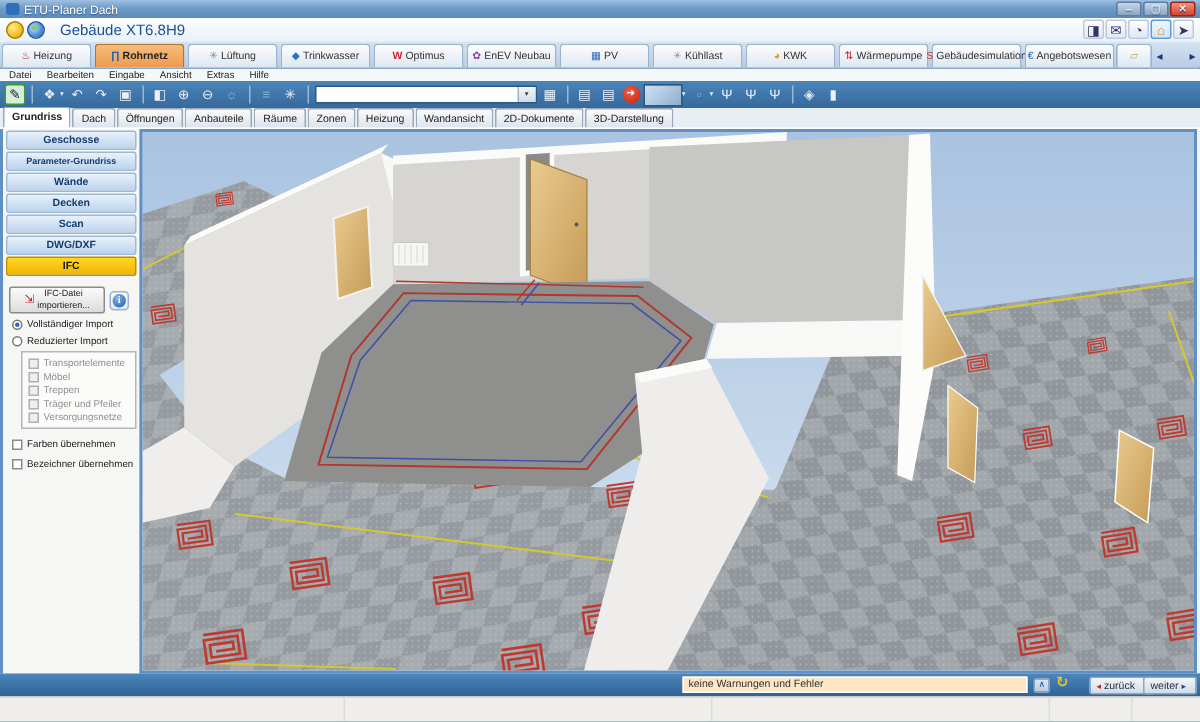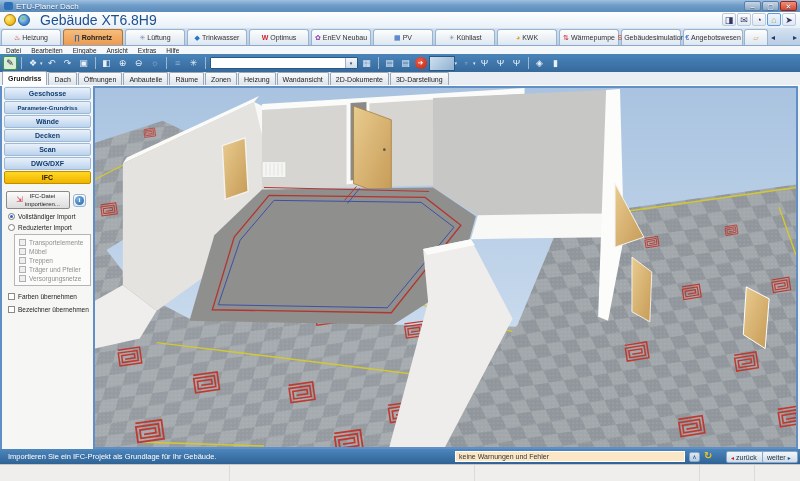--- a/index.html
+++ b/index.html
@@ -17,21 +17,21 @@
     background:linear-gradient(#c6d6e6,#8aa6c2);border:1px solid #5a7ea6;border-radius:2px;box-sizing:border-box;}
   .winbtn.close{background:linear-gradient(#f0907c,#d4452e);border-color:#992512;}
   
   .header{position:absolute;left:0;top:12px;width:800px;height:16px;
     background:linear-gradient(#fdfefe,#e8f0f8);display:flex;align-items:center;}
   .coin{width:12px;height:12px;border-radius:50%;margin-left:4px;
     background:radial-gradient(circle at 35% 35%,#ffe98a,#f3c120 60%,#c28f00);border:1px solid #a87d00;box-sizing:border-box;}
   .globe{width:12px;height:12px;border-radius:50%;margin-left:2px;
     background:radial-gradient(circle at 35% 35%,#bfe3ff,#4f93d8 55%,#2a6bb0);border:1px solid #2a5f92;box-sizing:border-box;position:relative;}
   .globe:after{content:"";position:absolute;left:2px;top:2px;width:4px;height:3px;background:#7fc87f;border-radius:1px;}
-  .buildtitle{margin-left:10px;font-size:14px;color:#1d4f93;}
+  .buildtitle{margin-left:10px;font-size:10px;color:#1d4f93;}
   .quickicons{position:absolute;right:4px;top:1px;display:flex;gap:1px;}
   .qbtn{width:14px;height:13px;font-size:9px;line-height:13px;text-align:center;
     background:linear-gradient(#fdfdfd,#dfe8f2);border:1px solid #b9cade;border-radius:2px;box-sizing:border-box;color:#336;}
   .qbtn.active{border-color:#5f9bd8;background:linear-gradient(#eef6ff,#cfe4f8);}
   
   .maintabs{position:absolute;left:0;top:28px;width:800px;height:18px;
     background:linear-gradient(#d4e2f2,#b8cce4);display:flex;align-items:flex-end;overflow:hidden;
     border-bottom:1px solid #8aa8c8;box-sizing:border-box;}
   .mtab{flex:1;min-width:0;height:16px;margin:0 1px;display:flex;align-items:center;justify-content:center;gap:2px;
     background:linear-gradient(#fdfdfd,#dde7f1);border:1px solid #9ab4d0;border-bottom:none;
@@ -431,21 +431,20 @@
         <polyline points="266,101 254,116" fill="none" stroke="#3c50a8" stroke-width="1"></polyline>
       </g>
 
       <polygon points="378,152 420,232 352,361 296,361 335,215 330,162" fill="#eeedeb"></polygon>
       <polygon points="330,162 378,152 382,158 334,168" fill="#fbfbfa"></polygon>
     </svg>
   </div>
 </div>
 
 <div class="bluebar">
-  <span class="hint">Importieren Sie ein IFC-Projekt als Grundlage für Ihr Gebäude.</span>
   <span class="warnfield">keine Warnungen und Fehler</span>
   <span class="caretbtn">∧</span>
   <span class="refresh">↻</span>
   <span class="navbtn" style="left:726px;width:44px;">
     <span class="ra">◂</span>
     <span>zurück</span>
   </span>
   <span class="navbtn" style="left:762px;width:36px;">
     <span>weiter</span>
     <span class="ba">▸</span>

